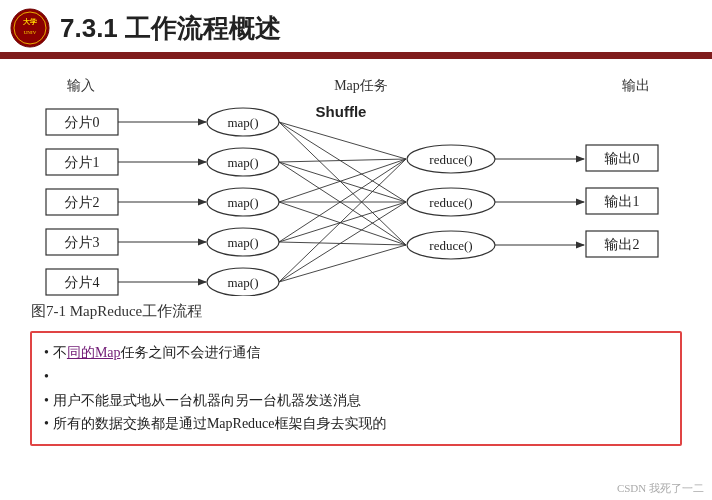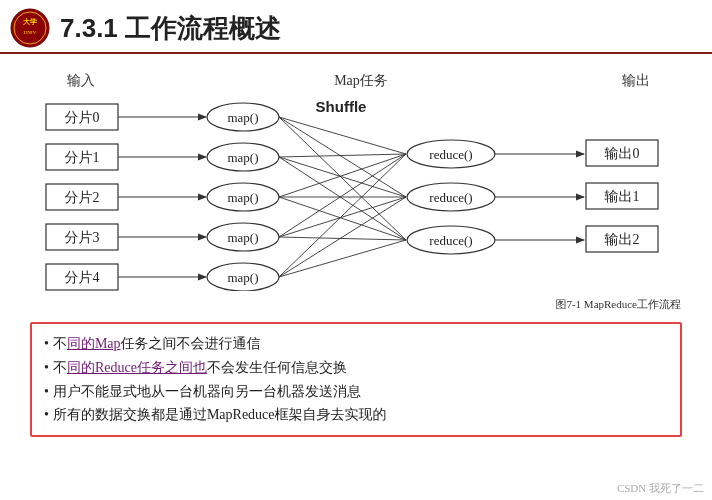--- a/index.html
+++ b/index.html
@@ -10,21 +10,21 @@
       font-family: 'SimSun', 'STSong', serif;
       font-size: 14px;
       overflow: hidden;
       position: relative;
     }
 
     .header {
       display: flex;
       align-items: center;
       padding: 8px 16px 4px 10px;
-      border-bottom: 2px solid #7f1d1d;
+      border-bottom: 7px solid #7f1d1d;
     }
 
     .logo {
       width: 40px;
       height: 40px;
       margin-right: 10px;
     }
 
     .page-title {
       font-size: 26px;
@@ -62,22 +62,22 @@
     .col-label-map { width: 90px; }
     .col-label-reduce { width: 110px; }
     .col-label-output { width: 70px; }
 
     .diagram-svg {
       display: block;
       margin: 0 auto;
     }
 
     .caption {
-      text-align: right;
-      font-size: 11px;
+      text-align: left;
+      font-size: 15px;
       color: #333;
       margin-top: 6px;
       margin-bottom: 10px;
     }
 
     
     .bullets-box {
       border: 2px solid #e04444;
       border-radius: 2px;
       padding: 8px 12px;
@@ -226,21 +226,20 @@
     <div class="caption">图7-1 MapReduce工作流程</div>
   </div>
 
   <div class="bullets-box">
     <div class="bullet-item">
       <span class="bullet-dot">•</span>
       <span>不<span class="highlight-red">同的Map</span>任务之间不会进行通信</span>
     </div>
     <div class="bullet-item">
       <span class="bullet-dot">•</span>
-      <span>不<span class="highlight-red">同的Reduce任务之间也</span>不会发生任何信息交换</span>
     </div>
     <div class="bullet-item">
       <span class="bullet-dot">•</span>
       <span>用户不能显式地从一台机器向另一台机器发送消息</span>
     </div>
     <div class="bullet-item">
       <span class="bullet-dot">•</span>
       <span>所有的数据交换都是通过MapReduce框架自身去实现的</span>
     </div>
   </div>

